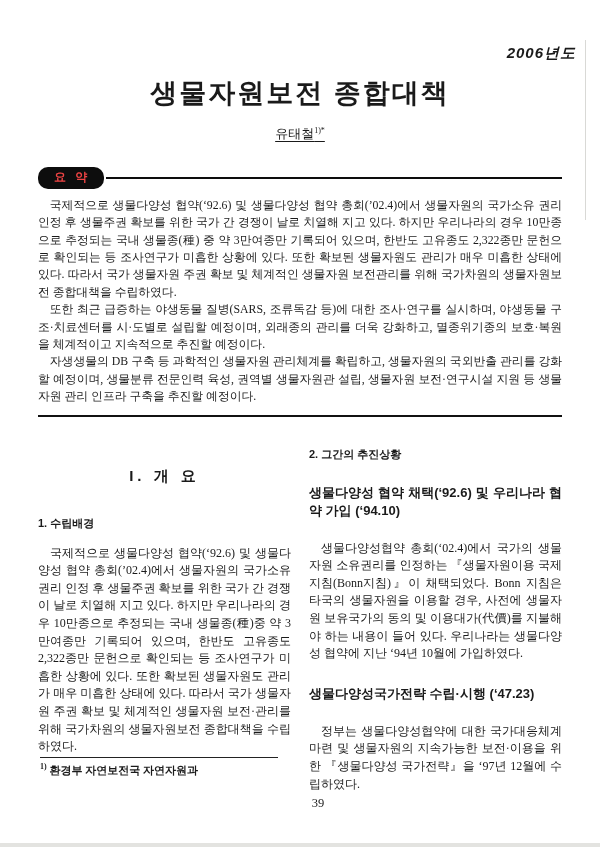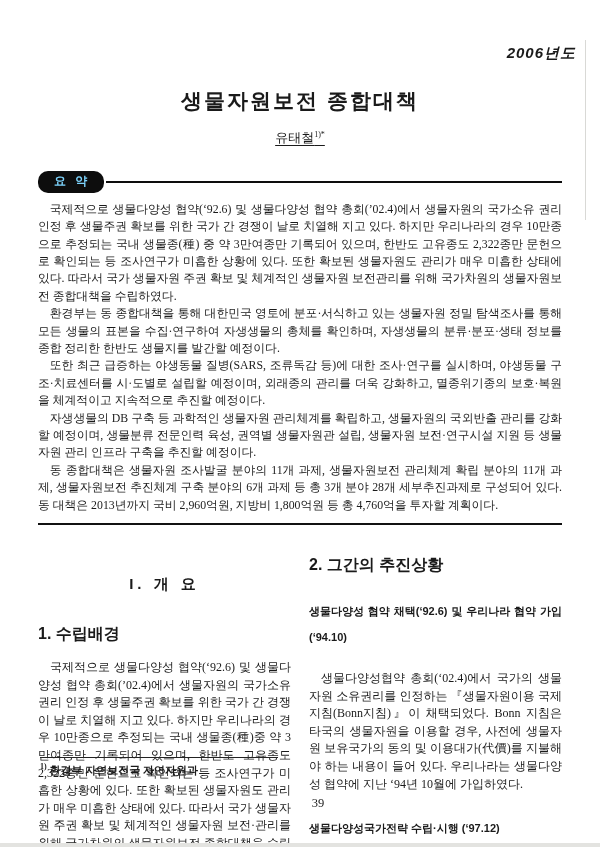--- a/index.html
+++ b/index.html
@@ -14,52 +14,52 @@
     overflow:hidden;
   }
   
   .scan-edge-right { position:absolute; top:40px; right:14px; width:1px; height:180px; background:#d9d9d6; }
   .scan-edge-bottom { position:absolute; left:0; bottom:0; width:100%; height:4px; background:#e3e3e0; }
 
   .masthead { padding:44px 24px 0 0; text-align:right; line-height:1.25; }
   .masthead .year { font-size:15px; font-weight:bold; font-style:italic; letter-spacing:1px; font-family:"Liberation Sans","DejaVu Sans",sans-serif; }
   .masthead .event { font-size:12px; font-weight:bold; letter-spacing:1px; margin-top:2px; font-family:"Liberation Sans","DejaVu Sans",sans-serif; }
 
-  .paper-title { margin-top:24px; text-align:center; font-size:21px; font-weight:bold; letter-spacing:2px; font-family:"Liberation Sans","DejaVu Sans",sans-serif; }
+  .paper-title { margin-top:12px; text-align:center; font-size:27px; font-weight:bold; letter-spacing:2px; font-family:"Liberation Sans","DejaVu Sans",sans-serif; }
   .author-line { margin-top:14px; text-align:center; font-size:13px; }
   .author-line .author-name { text-decoration:underline; text-underline-offset:3px;margin-top:7px; }
   .author-line sup { font-size:8px; }
 
   .abstract { margin:24px 38px 0 38px; }
   .abstract-head { display:flex; align-items:center; }
   .abstract-badge {
-    background:#0d0d0d; color:#7dd3fc;
+    background:#0d0d0d; color:#ef4444;
     font-family:"Liberation Sans","DejaVu Sans",sans-serif;
     font-weight:bold; font-size:12px; letter-spacing:3px;
     padding:2px 14px 3px 16px; border-radius:10px; white-space:nowrap;
   }
   .abstract-rule { flex:1; height:2px; background:#0d0d0d; margin-left:2px; }
   .abstract-body { margin-top:8px; font-size:11.8px; line-height:17.4px; text-align:justify; }
   .abstract-body p { text-indent:1em; }
   .abstract-bottom-rule { margin-top:9px; height:2px; background:#111; }
 
   .columns { display:flex; gap:18px; margin:30px 38px 0 38px; }
   .col { flex:1; min-width:0; }
 
   .sec-heading {
     text-align:center; font-size:15px; font-weight:bold; letter-spacing:4px;
     font-family:"Liberation Sans","DejaVu Sans",sans-serif; margin-top:20px;
   }
   .sub-heading {
-    font-size:16px; font-weight:bold; margin-top:30px;
+    font-size:11px; font-weight:bold; margin-top:30px;
     font-family:"Liberation Sans","DejaVu Sans",sans-serif;
   }
   .col-right .sub-heading.first { margin-top:0; }
   .item-heading {
-    font-size:11px; font-weight:bold; margin-top:22px; line-height:26px; text-align:justify;
+    font-size:13px; font-weight:bold; margin-top:22px; line-height:18px; text-align:justify;
     font-family:"Liberation Sans","DejaVu Sans",sans-serif;
   }
   .col-body { margin-top:14px; font-size:12px; line-height:17.6px; text-align:justify; }
   .col-body p { text-indent:1em; }
   .col-body.tight { margin-top:20px; }
 
   .footnote { position:absolute; left:40px; top:757px; width:250px; font-size:11px;font-weight:bold; }
   .footnote-rule { width:238px; height:1px; background:#222; margin-bottom:4px; }
   .footnote sup { font-size:8px; }
 
@@ -82,44 +82,42 @@
     <span class="author-name"><span>유태철</span><sup>1)*</sup></span>
   </div>
 
   <div class="abstract">
     <div class="abstract-head">
       <span class="abstract-badge">요 약</span>
       <span class="abstract-rule"></span>
     </div>
     <div class="abstract-body">
       <p>국제적으로 생물다양성 협약(‘92.6) 및 생물다양성 협약 총회(’02.4)에서 생물자원의 국가소유 권리 인정 후 생물주권 확보를 위한 국가 간 경쟁이 날로 치열해 지고 있다. 하지만 우리나라의 경우 10만종으로 추정되는 국내 생물종(種) 중 약 3만여종만 기록되어 있으며, 한반도 고유종도 2,322종만 문헌으로 확인되는 등 조사연구가 미흡한 상황에 있다. 또한 확보된 생물자원도 관리가 매우 미흡한 상태에 있다. 따라서 국가 생물자원 주권 확보 및 체계적인 생물자원 보전관리를 위해 국가차원의 생물자원보전 종합대책을 수립하였다.</p>
-      <p>환경부는 동 종합대책을 통해 대한민국 영토에 분포·서식하고 있는 생물자원 정밀 탐색조사를 통해 모든 생물의 표본을 수집·연구하여 자생생물의 총체를 확인하며, 자생생물의 분류·분포·생태 정보를 종합 정리한 한반도 생물지를 발간할 예정이다.</p>
       <p>또한 최근 급증하는 야생동물 질병(SARS, 조류독감 등)에 대한 조사·연구를 실시하며, 야생동물 구조·치료센터를 시·도별로 설립할 예정이며, 외래종의 관리를 더욱 강화하고, 멸종위기종의 보호·복원을 체계적이고 지속적으로 추진할 예정이다.</p>
       <p>자생생물의 DB 구축 등 과학적인 생물자원 관리체계를 확립하고, 생물자원의 국외반출 관리를 강화할 예정이며, 생물분류 전문인력 육성, 권역별 생물자원관 설립, 생물자원 보전·연구시설 지원 등 생물자원 관리 인프라 구축을 추진할 예정이다.</p>
-      <p>동 종합대책은 생물자원 조사발굴 분야의 11개 과제, 생물자원보전 관리체계 확립 분야의 11개 과제, 생물자원보전 추진체계 구축 분야의 6개 과제 등 총 3개 분야 28개 세부추진과제로 구성되어 있다. 동 대책은 2013년까지 국비 2,960억원, 지방비 1,800억원 등 총 4,760억을 투자할 계획이다.</p>
     </div>
     <div class="abstract-bottom-rule"></div>
   </div>
 
   <div class="columns">
     <div class="col col-left">
       <div class="sec-heading">I. 개 요</div>
       <div class="sub-heading">1. 수립배경</div>
       <div class="col-body">
         <p>국제적으로 생물다양성 협약(‘92.6) 및 생물다양성 협약 총회(’02.4)에서 생물자원의 국가소유 권리 인정 후 생물주권 확보를 위한 국가 간 경쟁이 날로 치열해 지고 있다. 하지만 우리나라의 경우 10만종으로 추정되는 국내 생물종(種)중 약 3만여종만 기록되어 있으며, 한반도 고유종도 2,322종만 문헌으로 확인되는 등 조사연구가 미흡한 상황에 있다. 또한 확보된 생물자원도 관리가 매우 미흡한 상태에 있다. 따라서 국가 생물자원 주권 확보 및 체계적인 생물자원 보전·관리를 위해 국가차원의 생물자원보전 종합대책을 수립하였다.</p>
       </div>
     </div>
 
     <div class="col col-right">
       <div class="sub-heading first">2. 그간의 추진상황</div>
       <div class="item-heading">생물다양성 협약 채택(‘92.6) 및 우리나라 협약 가입 (‘94.10)</div>
       <div class="col-body tight">
         <p>생물다양성협약 총회(‘02.4)에서 국가의 생물자원 소유권리를 인정하는 『생물자원이용 국제지침(Bonn지침)』이 채택되었다. Bonn 지침은 타국의 생물자원을 이용할 경우, 사전에 생물자원 보유국가의 동의 및 이용대가(代價)를 지불해야 하는 내용이 들어 있다. 우리나라는 생물다양성 협약에 지난 ‘94년 10월에 가입하였다.</p>
       </div>
-      <div class="item-heading">생물다양성국가전략 수립·시행 (‘97.12)</div>
+      <div class="item-heading">생물다양성국가전략 수립·시행 (‘47.23)</div>
       <div class="col-body tight">
         <p>정부는 생물다양성협약에 대한 국가대응체계 마련 및 생물자원의 지속가능한 보전·이용을 위한 『생물다양성 국가전략』을 ‘97년 12월에 수립하였다.</p>
       </div>
     </div>
   </div>
 
   <div class="footnote">
     <div class="footnote-rule"></div>
     <div><sup>1)</sup> <span>환경부 자연보전국 자연자원과</span></div>
   </div>

